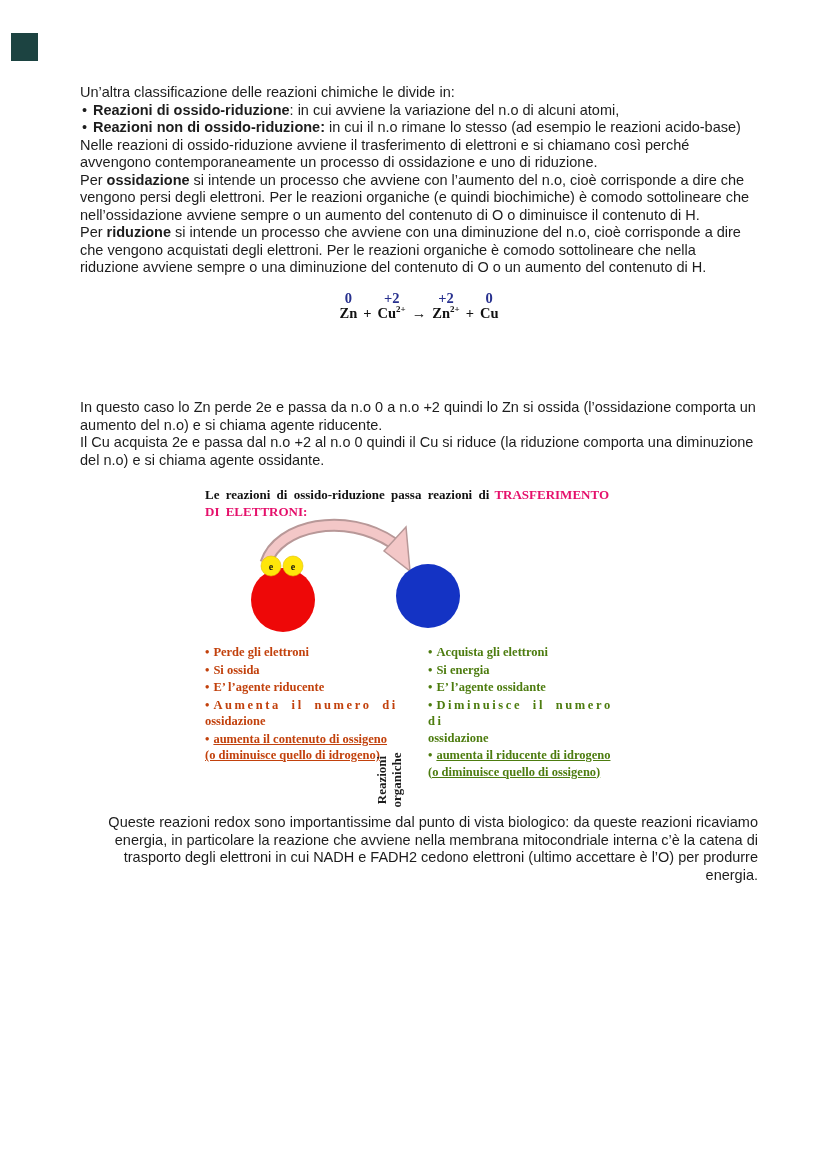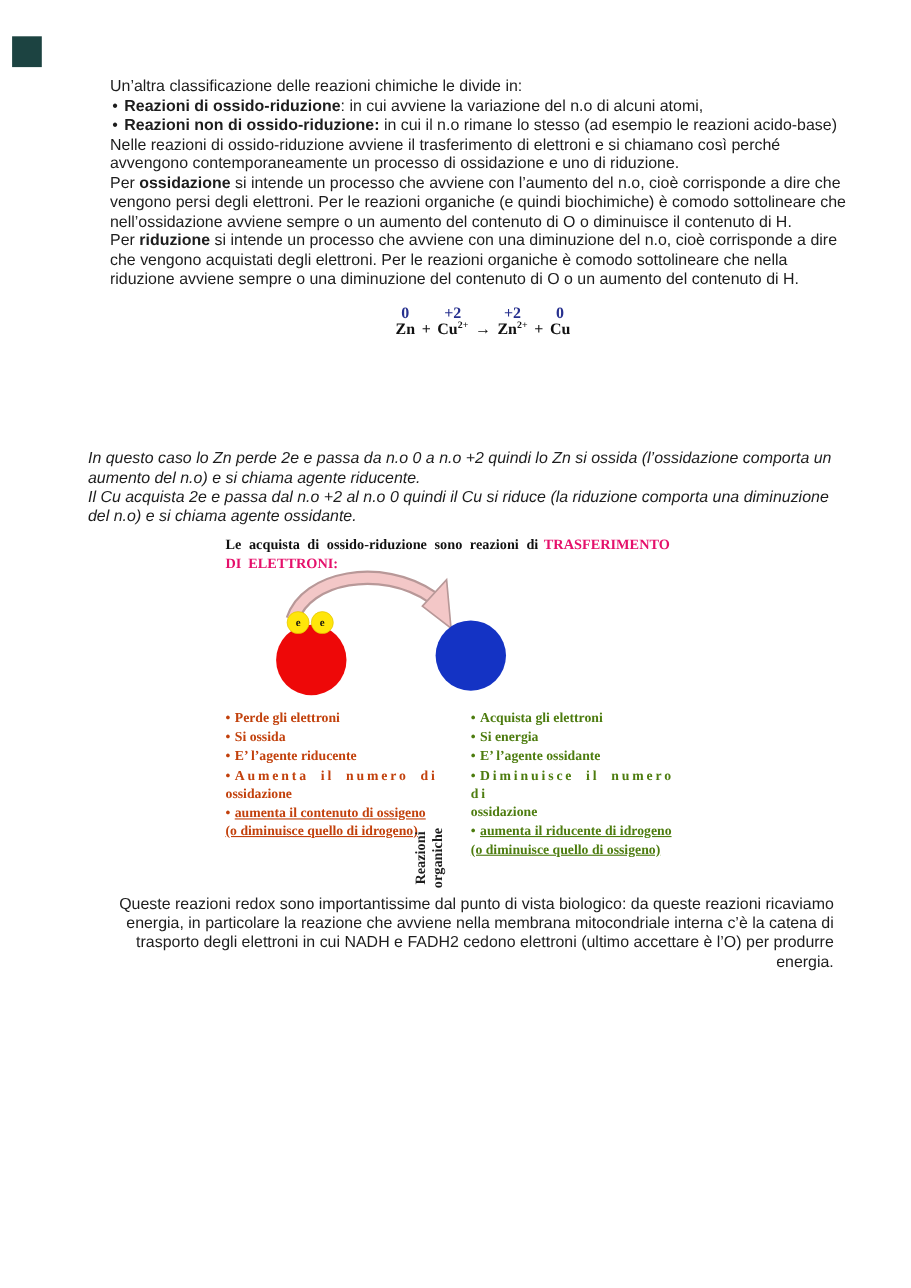--- a/index.html
+++ b/index.html
@@ -2,22 +2,22 @@
 <html><head>
 <meta charset="utf-8">
 <style>
   html,body{margin:0;padding:0;background:#ffffff;}
   .page{
     position:relative;width:828px;height:1171px;background:#ffffff;
     font-family:"Liberation Sans",sans-serif;color:#1d1d1d;overflow:hidden;
   }
   .corner-marker{position:absolute;left:11px;top:33px;width:27px;height:28px;background:#1c4341;}
   .block{position:absolute;left:80px;width:678px;font-size:14.5px;line-height:17.5px;text-align:left;}
-  .block-intro{top:71px;margin-left:20px;}
-  .block-analysis{top:409px;font-style:italic;}
+  .block-intro{top:84px;}
+  .block-analysis{top:399px;}
   .block-closing{top:814px;text-align:right;}
   .block p{margin:0;}
   .li{position:relative;padding-left:13px;}
   .li .marker{position:absolute;left:2px;top:0;}
   b{font-weight:bold;}
 
   
   .equation{
     display:flex;align-items:flex-start;width:fit-content;margin:14px auto 0;
     font-family:"Liberation Serif",serif;font-weight:bold;font-size:14.5px;line-height:15px;
@@ -105,21 +105,21 @@
       </div>
     </div>
   </section>
 
   <section class="block block-analysis">
     <p>In questo caso lo Zn perde 2e e passa da n.o 0 a n.o +2 quindi lo Zn si ossida (l’ossidazione comporta un aumento del n.o) e si chiama agente riducente.</p>
     <p>Il Cu acquista 2e e passa dal n.o +2 al n.o 0 quindi il Cu si riduce (la riduzione comporta una diminuzione del n.o) e si chiama agente ossidante.</p>
   </section>
 
   <div class="diagram-title">
-    <span>Le acquista di ossido-riduzione sono reazioni di</span><span class="accent">TRASFERIMENTO DI ELETTRONI:</span>
+    <span>Le reazioni di ossido-riduzione passa reazioni di</span><span class="accent">TRASFERIMENTO DI ELETTRONI:</span>
   </div>
 
   <svg class="diagram-art" width="280" height="138" viewBox="0 0 280 138">
     <path d="M 66,58 C 78,20 146,6 193,38" fill="none" stroke="#b89898" stroke-width="13" stroke-linecap="butt"></path>
     <path d="M 66,58 C 78,20 146,6 193,38" fill="none" stroke="#f3c7c7" stroke-width="9" stroke-linecap="butt"></path>
     <polygon points="184,46 206,22 210,66" fill="#f3c7c7" stroke="#b89898" stroke-width="1.5"></polygon>
     <circle cx="83" cy="95" r="32" fill="#ee0808"></circle>
     <circle cx="71" cy="61" r="10" fill="#ffe60a" stroke="#e0c000" stroke-width="0.6"></circle>
     <circle cx="93" cy="61" r="10" fill="#ffe60a" stroke="#e0c000" stroke-width="0.6"></circle>
     <text x="71" y="64.5" text-anchor="middle" font-family="Liberation Serif, serif" font-weight="bold" font-size="10" fill="#111">e</text>

